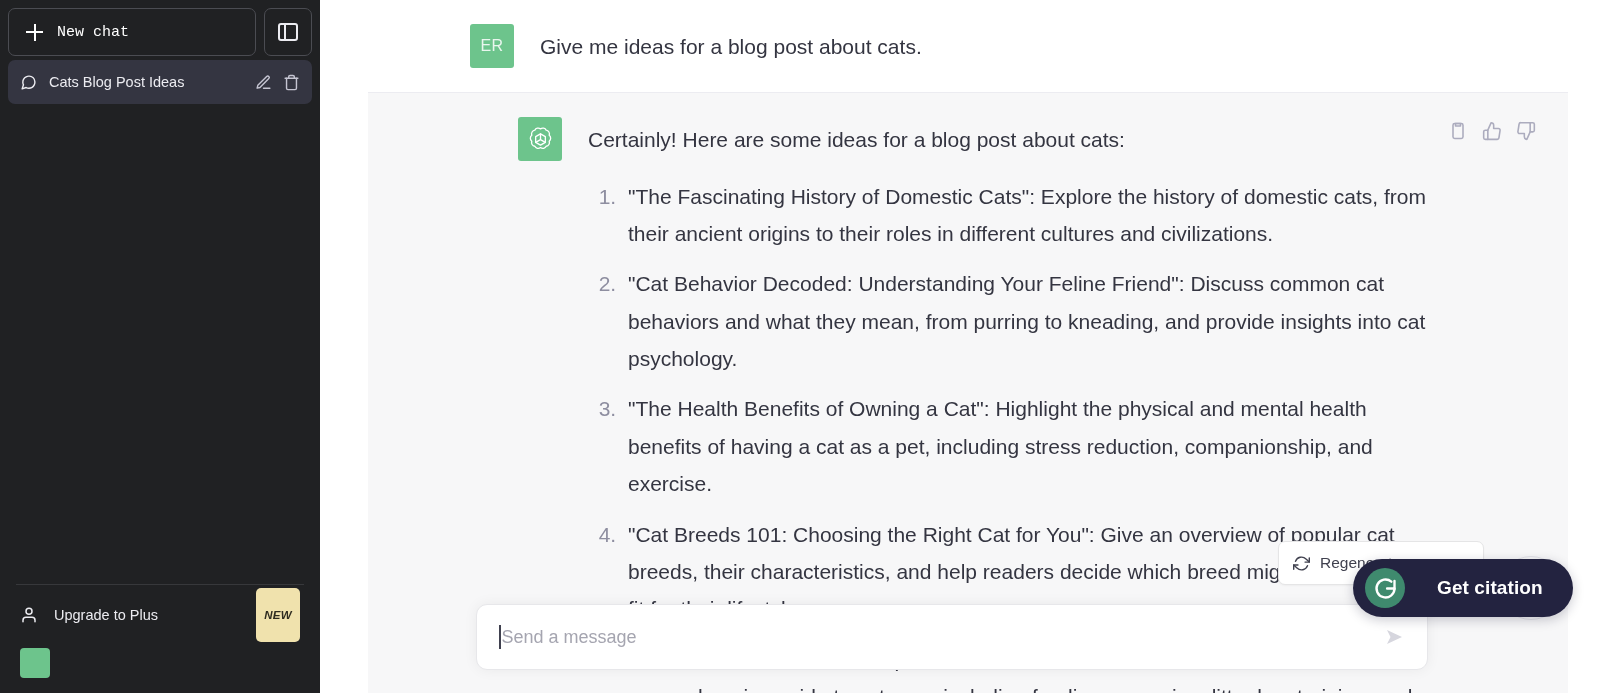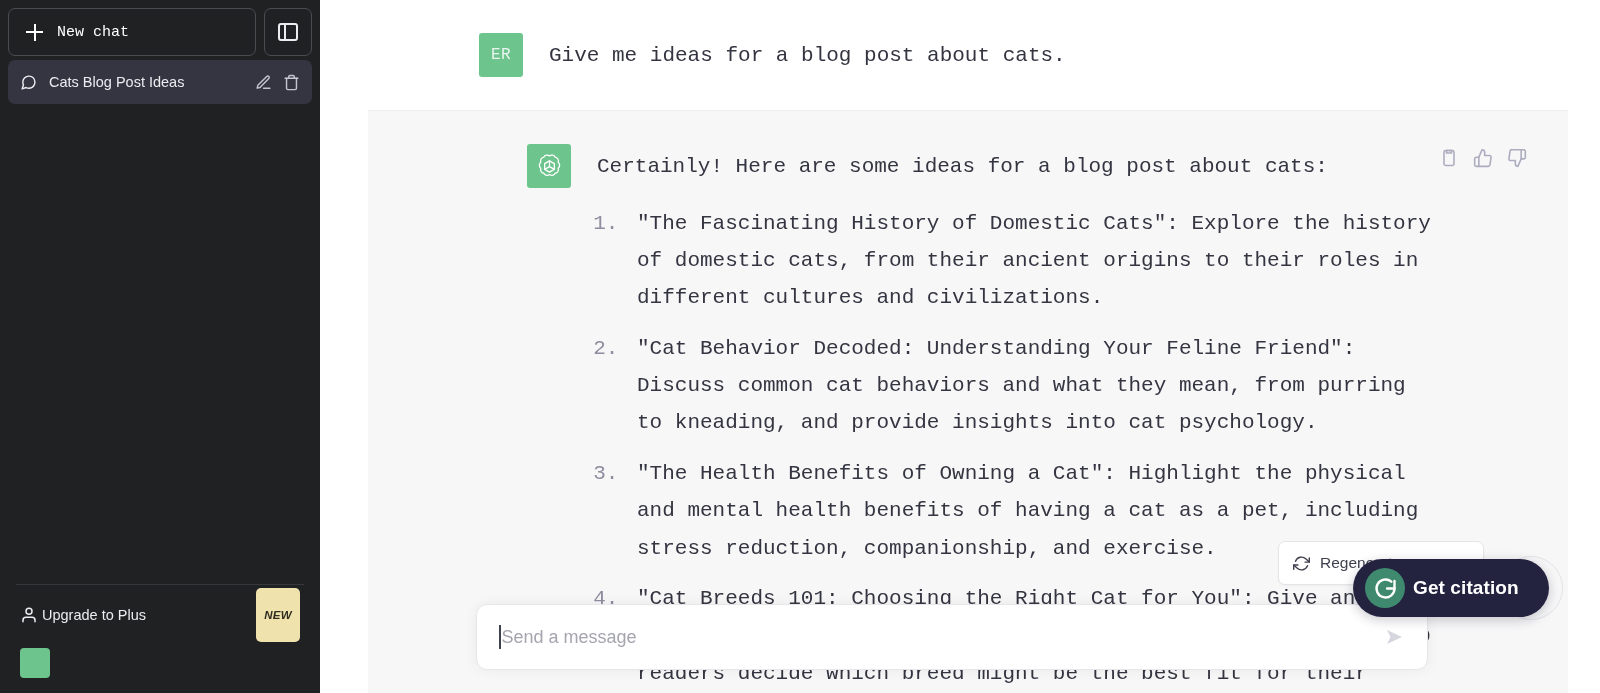--- a/index.html
+++ b/index.html
@@ -91,21 +91,21 @@
   }
   .chat-actions { display: flex; gap: 11px; align-items: center; }
   .chat-actions .act { width: 17px; height: 17px; cursor: pointer; display: flex; }
 
   .sb-spacer { flex: 1 1 auto; }
   .sb-divider { height: 1px; background: #37383b; margin: 0 8px 8px 8px; }
 
   .sb-row {
     height: 44px;
     display: flex; align-items: center;
-    padding: 0 12px; gap: 4px;
+    padding: 0 12px; gap: 16px;
     border-radius: 7px;
     cursor: pointer;
   }
   .sb-row .lbl { color: #ececf1; font-size: 14.5px; flex: 1 1 auto; }
   .new-badge {
     background: #f0e2ad;
     color: #2f2c20;
     font-size: 11.5px;
     font-weight: bold;
     padding: 21px 8px;
@@ -129,22 +129,21 @@
     flex: 1 1 auto;
     height: 693px;
     position: relative;
     background: #ffffff;
     overflow: hidden;
   }
   .msg-row {
     width: 100%;
     display: flex;
     justify-content: flex-end;
-    padding: 9px;
-    font-family: Liberation Mono, monospace;
+    padding: 0;
   }
   .msg-row.user { background: #ffffff; }
   .msg-row.assistant {
     background: #f7f7f8;
     border-top: 1px solid #ececf1;
     border-bottom: 1px solid #ececf1;
     margin-left: 48px;
   }
   .msg-inner {
     display: flex;
@@ -228,21 +227,21 @@
     z-index: 7;
   }
   .citation-pill {
     position: absolute;
     left: 1033px;
     top: 559px;
     height: 58px;
     background: #232340;
     border-radius: 29px;
     display: flex; align-items: center;
-    gap: 8px;
+    gap: 32px;
     padding: 0 30px 0 12px;
     cursor: pointer;
     z-index: 9;
     box-shadow: 0 3px 12px rgba(20,20,45,.22);
   }
   .citation-pill .g-logo {
     width: 40px; height: 40px;
     border-radius: 50%;
     background: #3f8a6e;
     flex: 0 0 40px;

